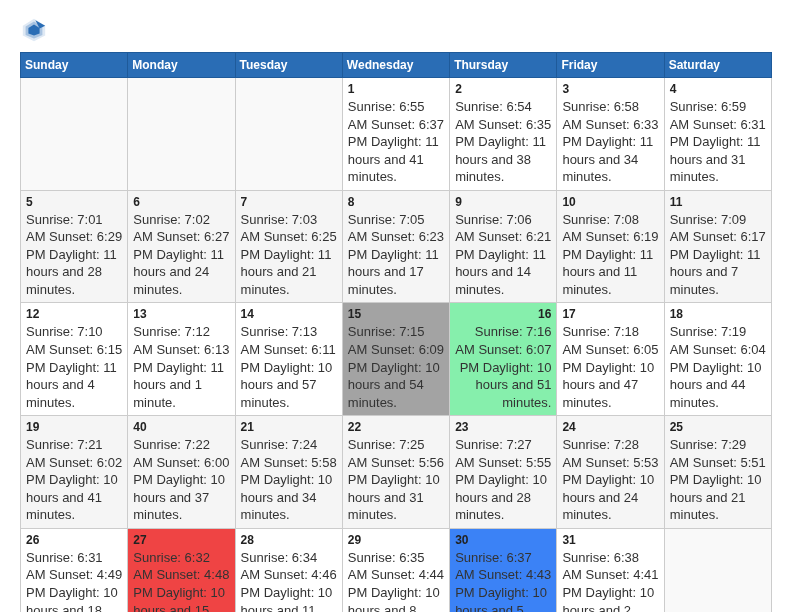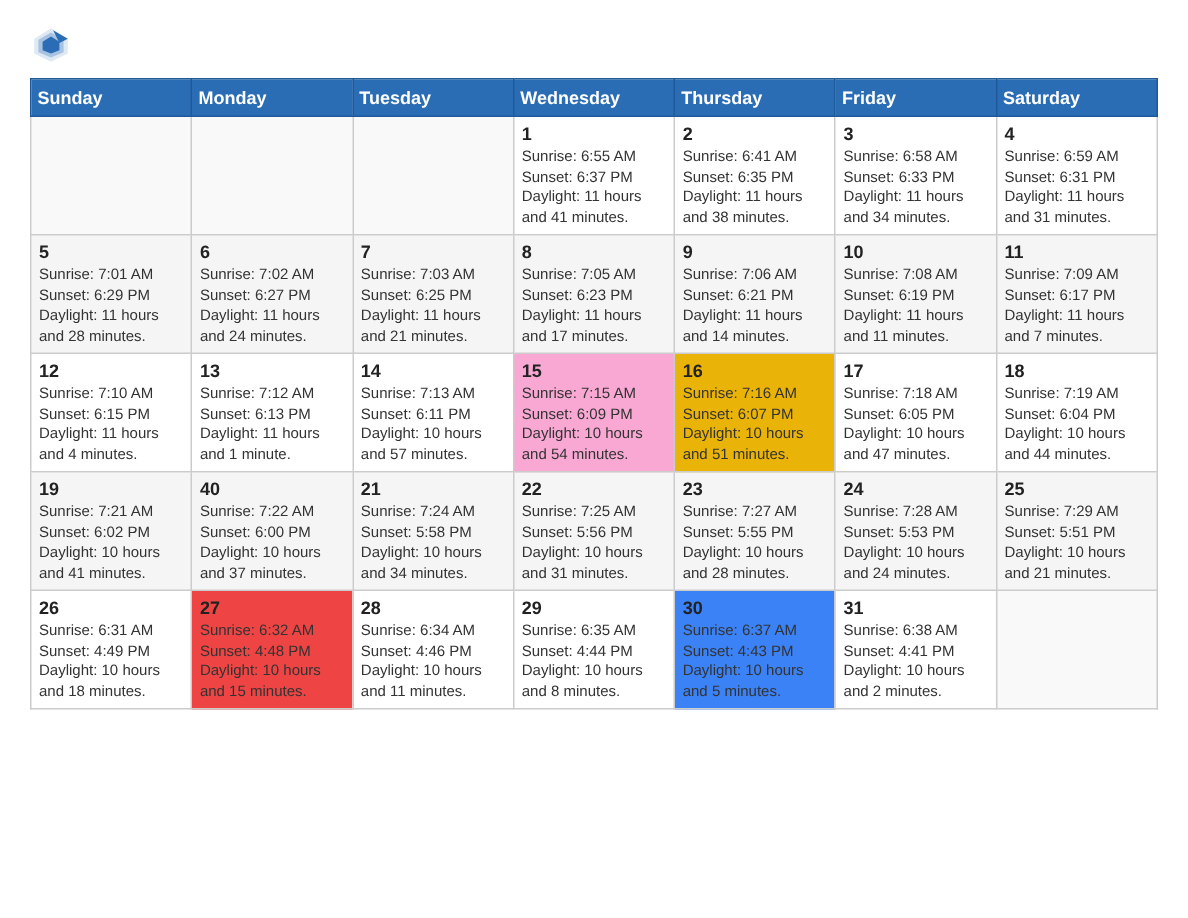--- a/index.html
+++ b/index.html
@@ -88,21 +88,21 @@
       background: #fff;
     }
     .day-number {
       font-size: 12px;
       font-weight: bold;
       color: #222;
       display: block;
       margin-bottom: 2px;
     }
     .day-info {
-      font-size: 10px;
+      font-size: 13px;
       color: #333;
       line-height: 1.35;
     }
     .empty-cell {
       background: #f9f9f9 !important;
     }
   </style>
 </head>
 <body>
 
@@ -146,21 +146,21 @@
           <td class="empty-cell"></td>
           <td style="background: rgb(255, 255, 255);">
             <span class="day-number">1</span>
             <div class="day-info">Sunrise: 6:55 AM
 Sunset: 6:37 PM
 Daylight: 11 hours
 and 41 minutes.</div>
           </td>
           <td style="background: rgb(255, 255, 255);">
             <span class="day-number">2</span>
-            <div class="day-info">Sunrise: 6:41 AM
+            <div class="day-info">Sunrise: 6:54 AM
 Sunset: 6:35 PM
 Daylight: 11 hours
 and 38 minutes.</div>
           </td>
           <td style="background: rgb(255, 255, 255);">
             <span class="day-number">3</span>
             <div class="day-info">Sunrise: 6:58 AM
 Sunset: 6:33 PM
 Daylight: 11 hours
 and 34 minutes.</div>
@@ -239,28 +239,28 @@
 Daylight: 11 hours
 and 1 minute.</div>
           </td>
           <td style="background: rgb(255, 255, 255);">
             <span class="day-number">14</span>
             <div class="day-info">Sunrise: 7:13 AM
 Sunset: 6:11 PM
 Daylight: 10 hours
 and 57 minutes.</div>
           </td>
-          <td style="background: #f9a8d4;">
+          <td style="background: #a3a3a3;">
             <span class="day-number">15</span>
             <div class="day-info">Sunrise: 7:15 AM
 Sunset: 6:09 PM
 Daylight: 10 hours
 and 54 minutes.</div>
           </td>
-          <td style="background: #eab308;">
+          <td style="background: #86efac; text-align: right;">
             <span class="day-number">16</span>
             <div class="day-info">Sunrise: 7:16 AM
 Sunset: 6:07 PM
 Daylight: 10 hours
 and 51 minutes.</div>
           </td>
           <td style="background: rgb(255, 255, 255);">
             <span class="day-number">17</span>
             <div class="day-info">Sunrise: 7:18 AM
 Sunset: 6:05 PM

